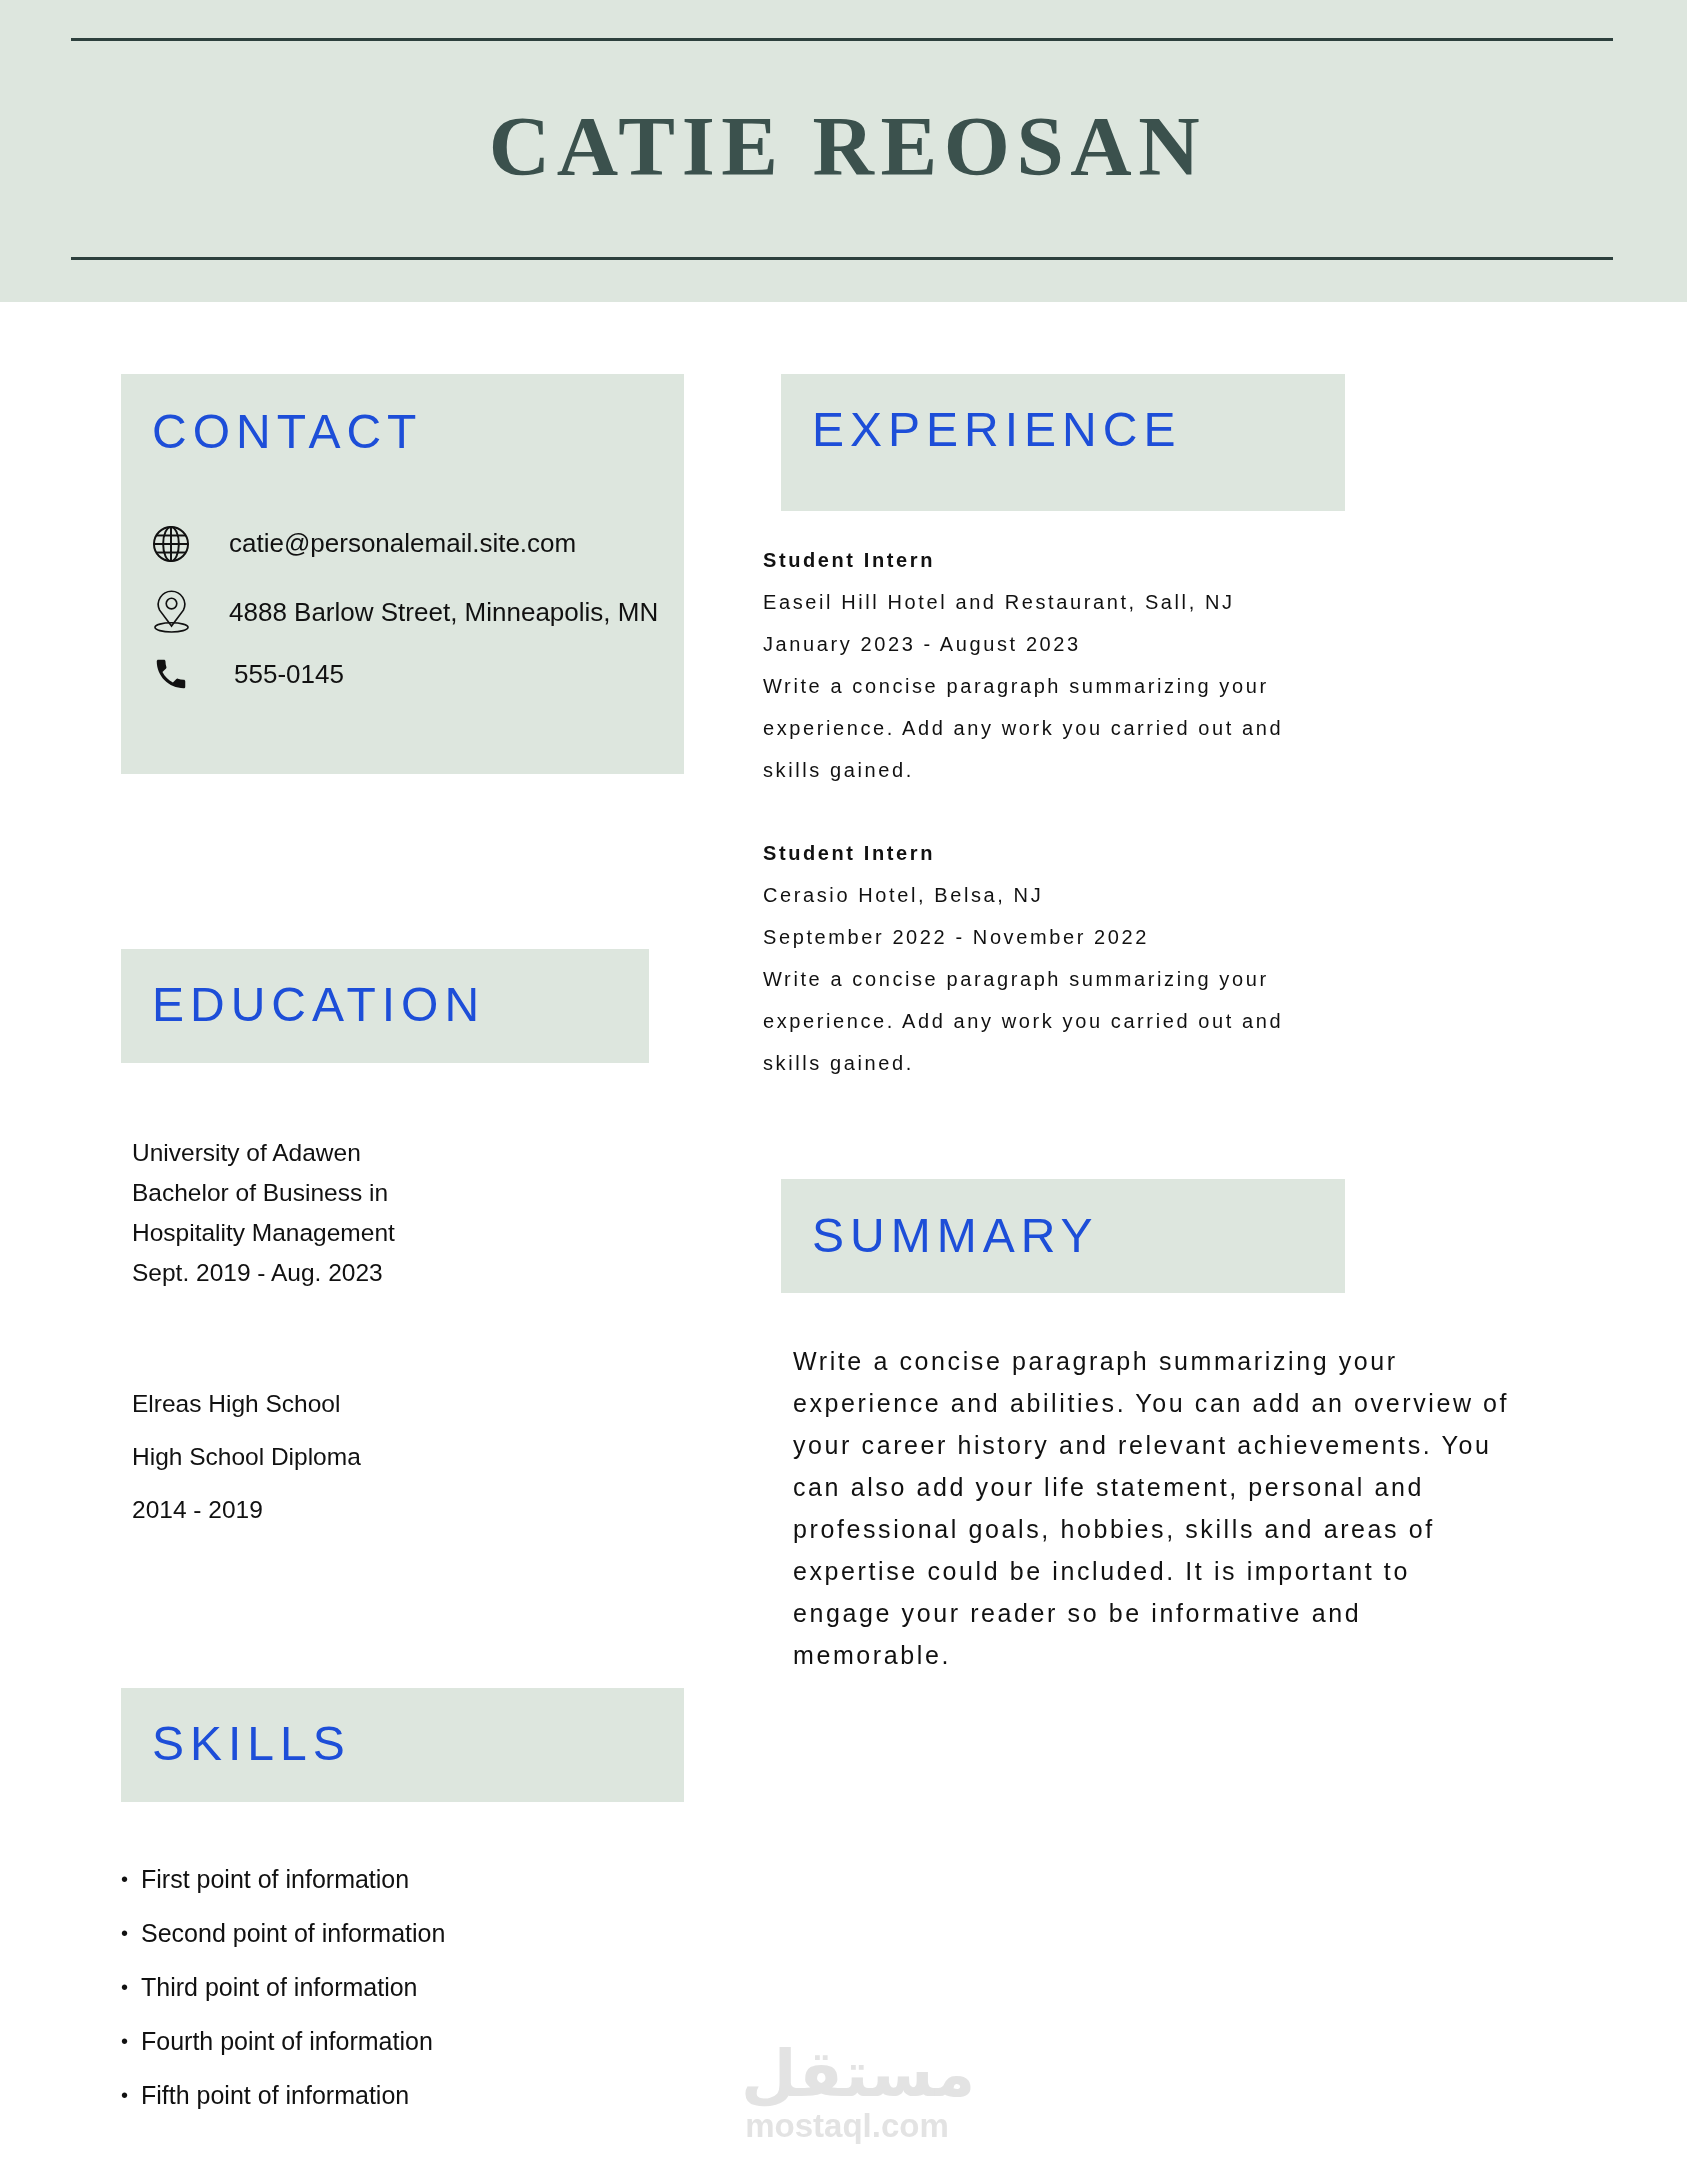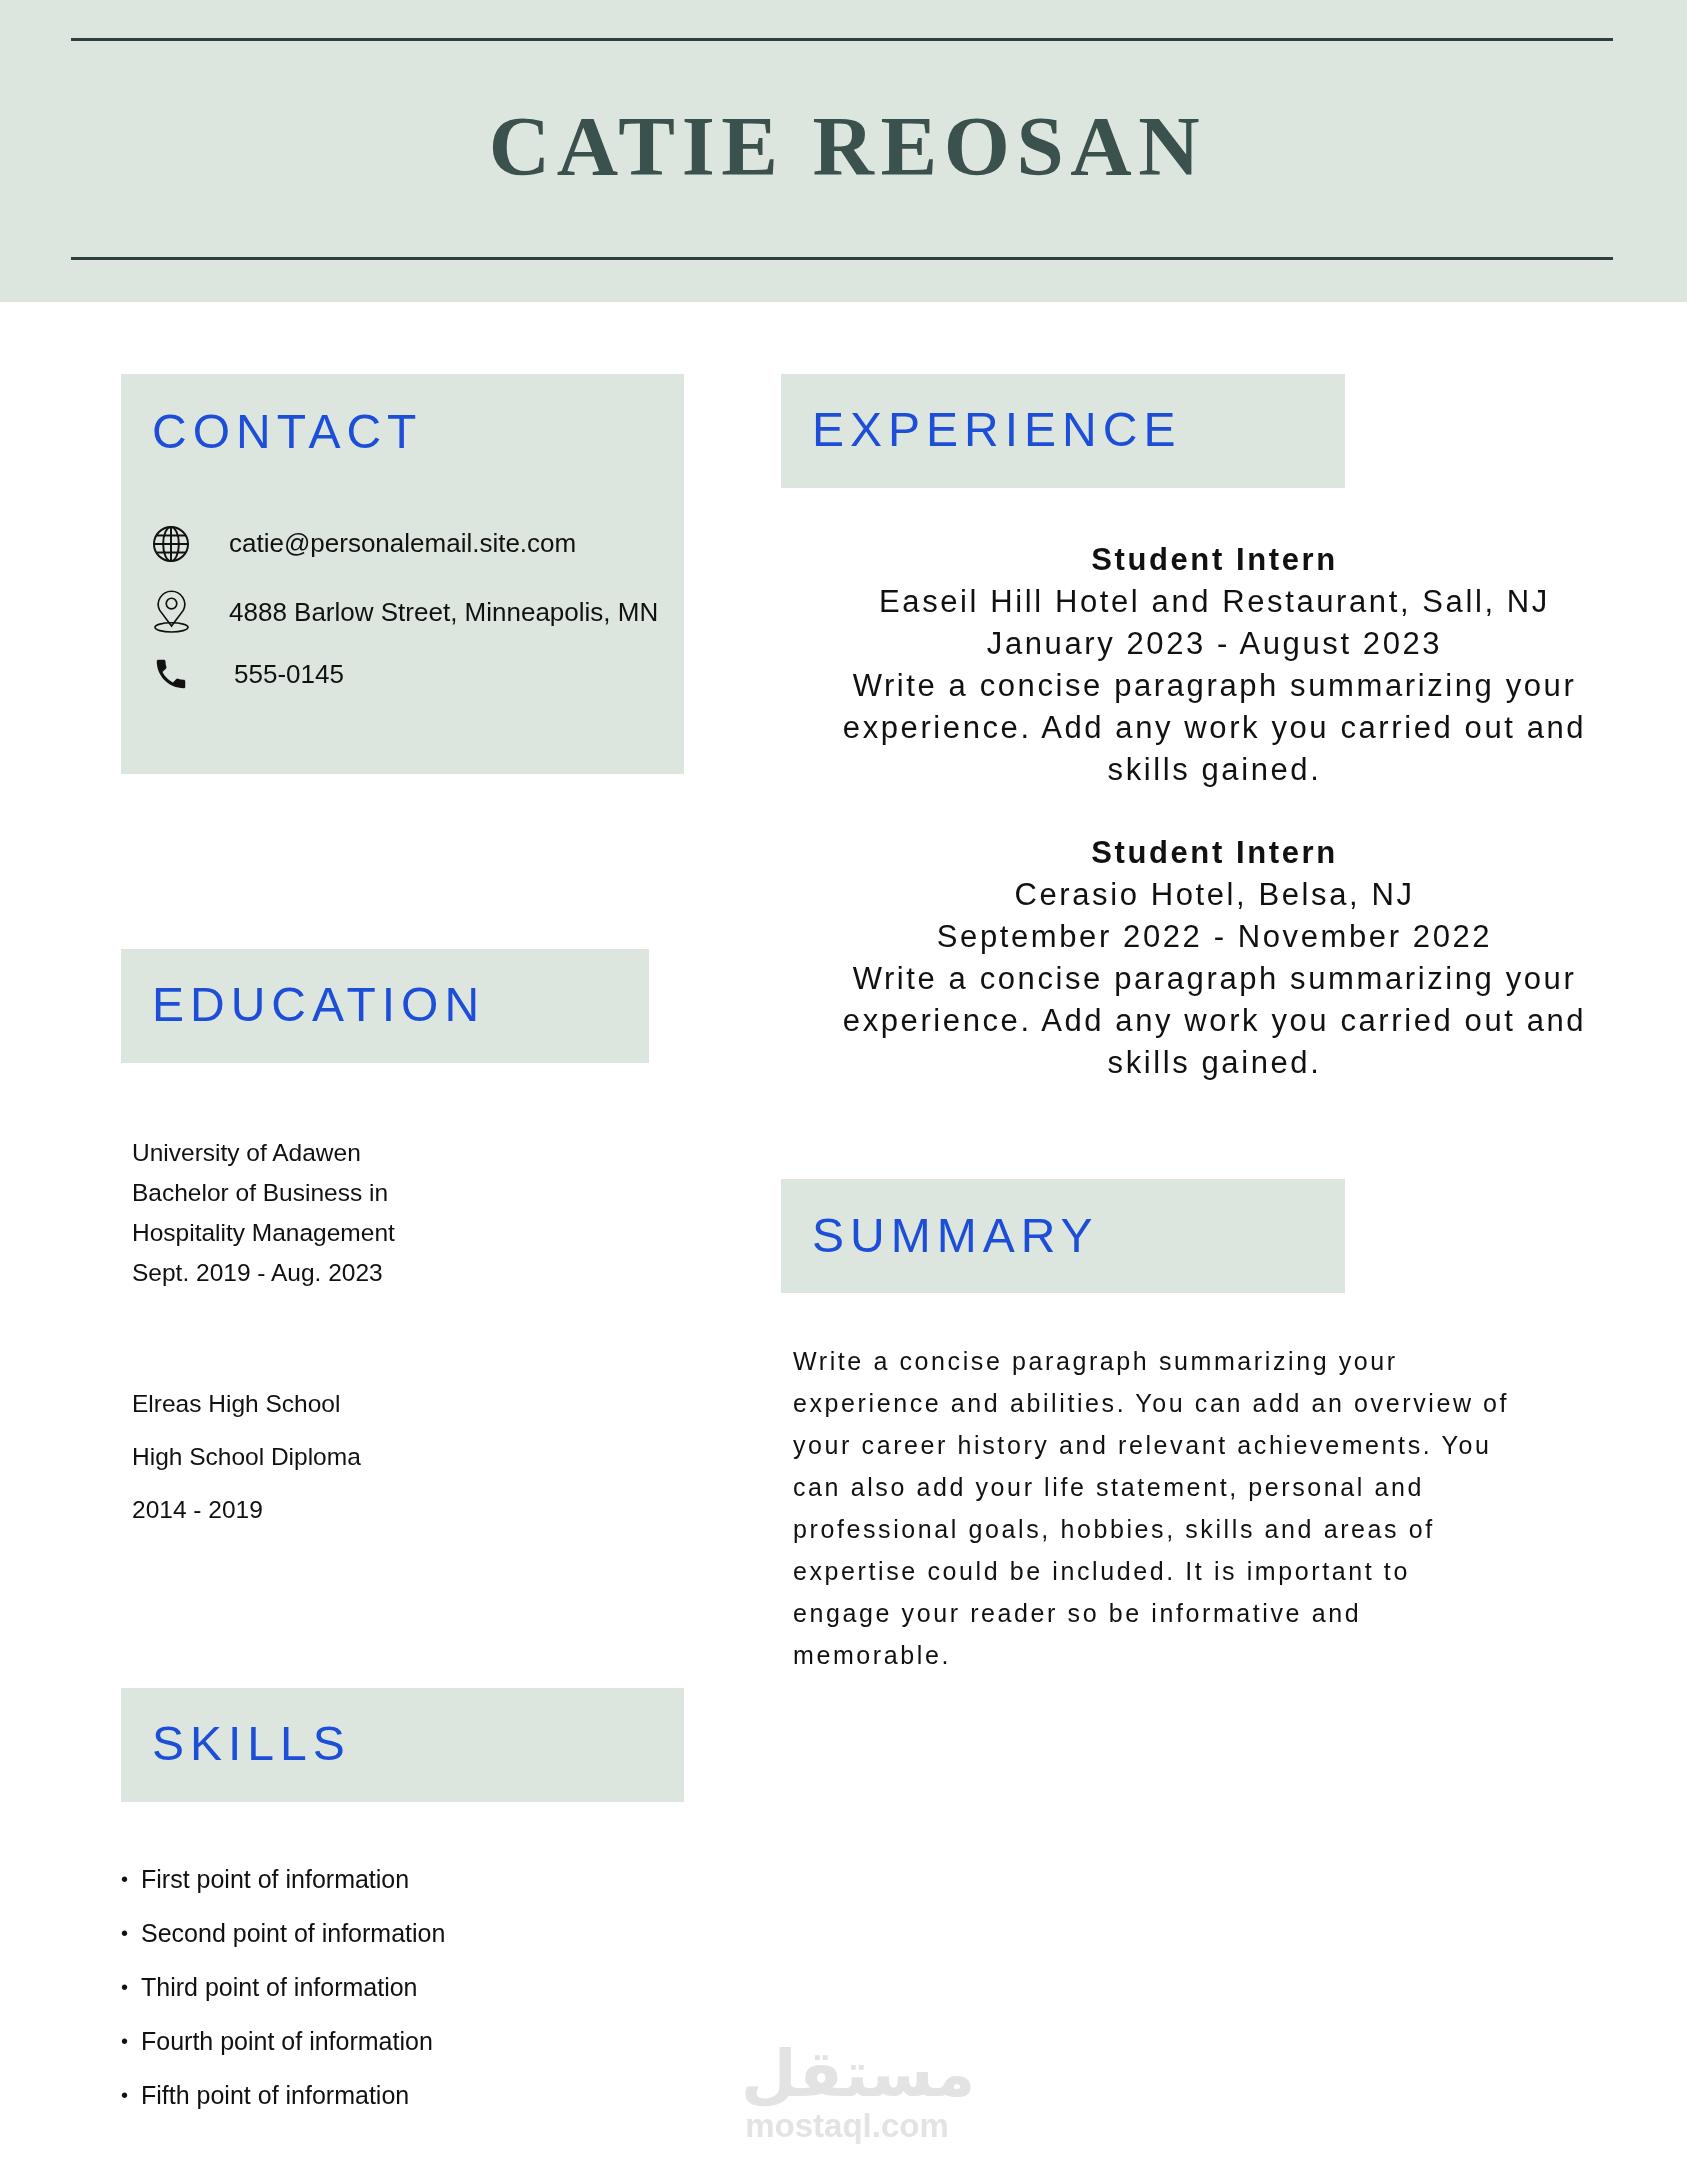--- a/index.html
+++ b/index.html
@@ -21,21 +21,21 @@
     color: #3b514d; line-height: 106px; padding-left: 4px;
   }
   .box { background: #dde6de; }
   .section-title {
     position: absolute; font-size: 48px; letter-spacing: 6px;
     font-weight: normal; color: #1d4ed8; line-height: 53px; white-space: nowrap;
   }
   .contact-row { position: absolute; left: 151px; display: flex; align-items: center; }
   .contact-icon { width: 40px; height: 40px; display: flex; align-items: center; justify-content: center; }
   .contact-text { position: absolute; left: 78px; font-size: 26px; white-space: nowrap; line-height: 33px; }
-  .exp-block { position: absolute; left: 834px; width: 761px; font-size: 31px; letter-spacing: 2.6px; line-height: 42px; text-align: center; }
+  .exp-block { position: absolute; left: 763px; width: 761px; font-size: 20px; letter-spacing: 2.6px; line-height: 42px; }
   .exp-block .line { display: block; white-space: nowrap; }
   .exp-block .role { font-weight: bold; }
   .edu-block { position: absolute; left: 132px; font-size: 24.5px; line-height: 40px; margin-top: 20px; }
   .edu-block .line { display: block; white-space: nowrap; }
   .edu-block .degree { font-weight: normal; }
   .summary-text { position: absolute; left: 793px; top: 1340px; width: 794px; font-size: 25px; letter-spacing: 2.6px; line-height: 42px; }
   .summary-text .line { display: block; white-space: nowrap; }
   .skills-list { position: absolute; left: 121px; top: 1852px; margin: 0; padding: 0; list-style: none; }
   .skills-list li { font-size: 25px; line-height: 54px; white-space: nowrap; display: flex; align-items: center; }
   .skills-list .bullet { width: 20px; font-size: 20px; }
@@ -126,21 +126,21 @@
   <li>
       <span class="bullet">•</span>
       <span>Fourth point of information</span>
     </li>
   <li>
       <span class="bullet">•</span>
       <span>Fifth point of information</span>
     </li>
 </ul>
 
-<div class="abs box" style="left:781px;top:374px;width:564px;height:114px;">
+<div class="abs box" style="left:781px;top:374px;width:564px;height:137px;">
   <div class="section-title" style="left:31px;top:29px;">EXPERIENCE</div>
 </div>
 
 <div class="exp-block" style="top:539px;">
   <span class="line role">Student Intern</span>
   <span class="line">Easeil Hill Hotel and Restaurant, Sall, NJ</span>
   <span class="line">January 2023 - August 2023</span>
   <span class="line">Write a concise paragraph summarizing your</span>
   <span class="line">experience. Add any work you carried out and</span>
   <span class="line">skills gained.</span>

